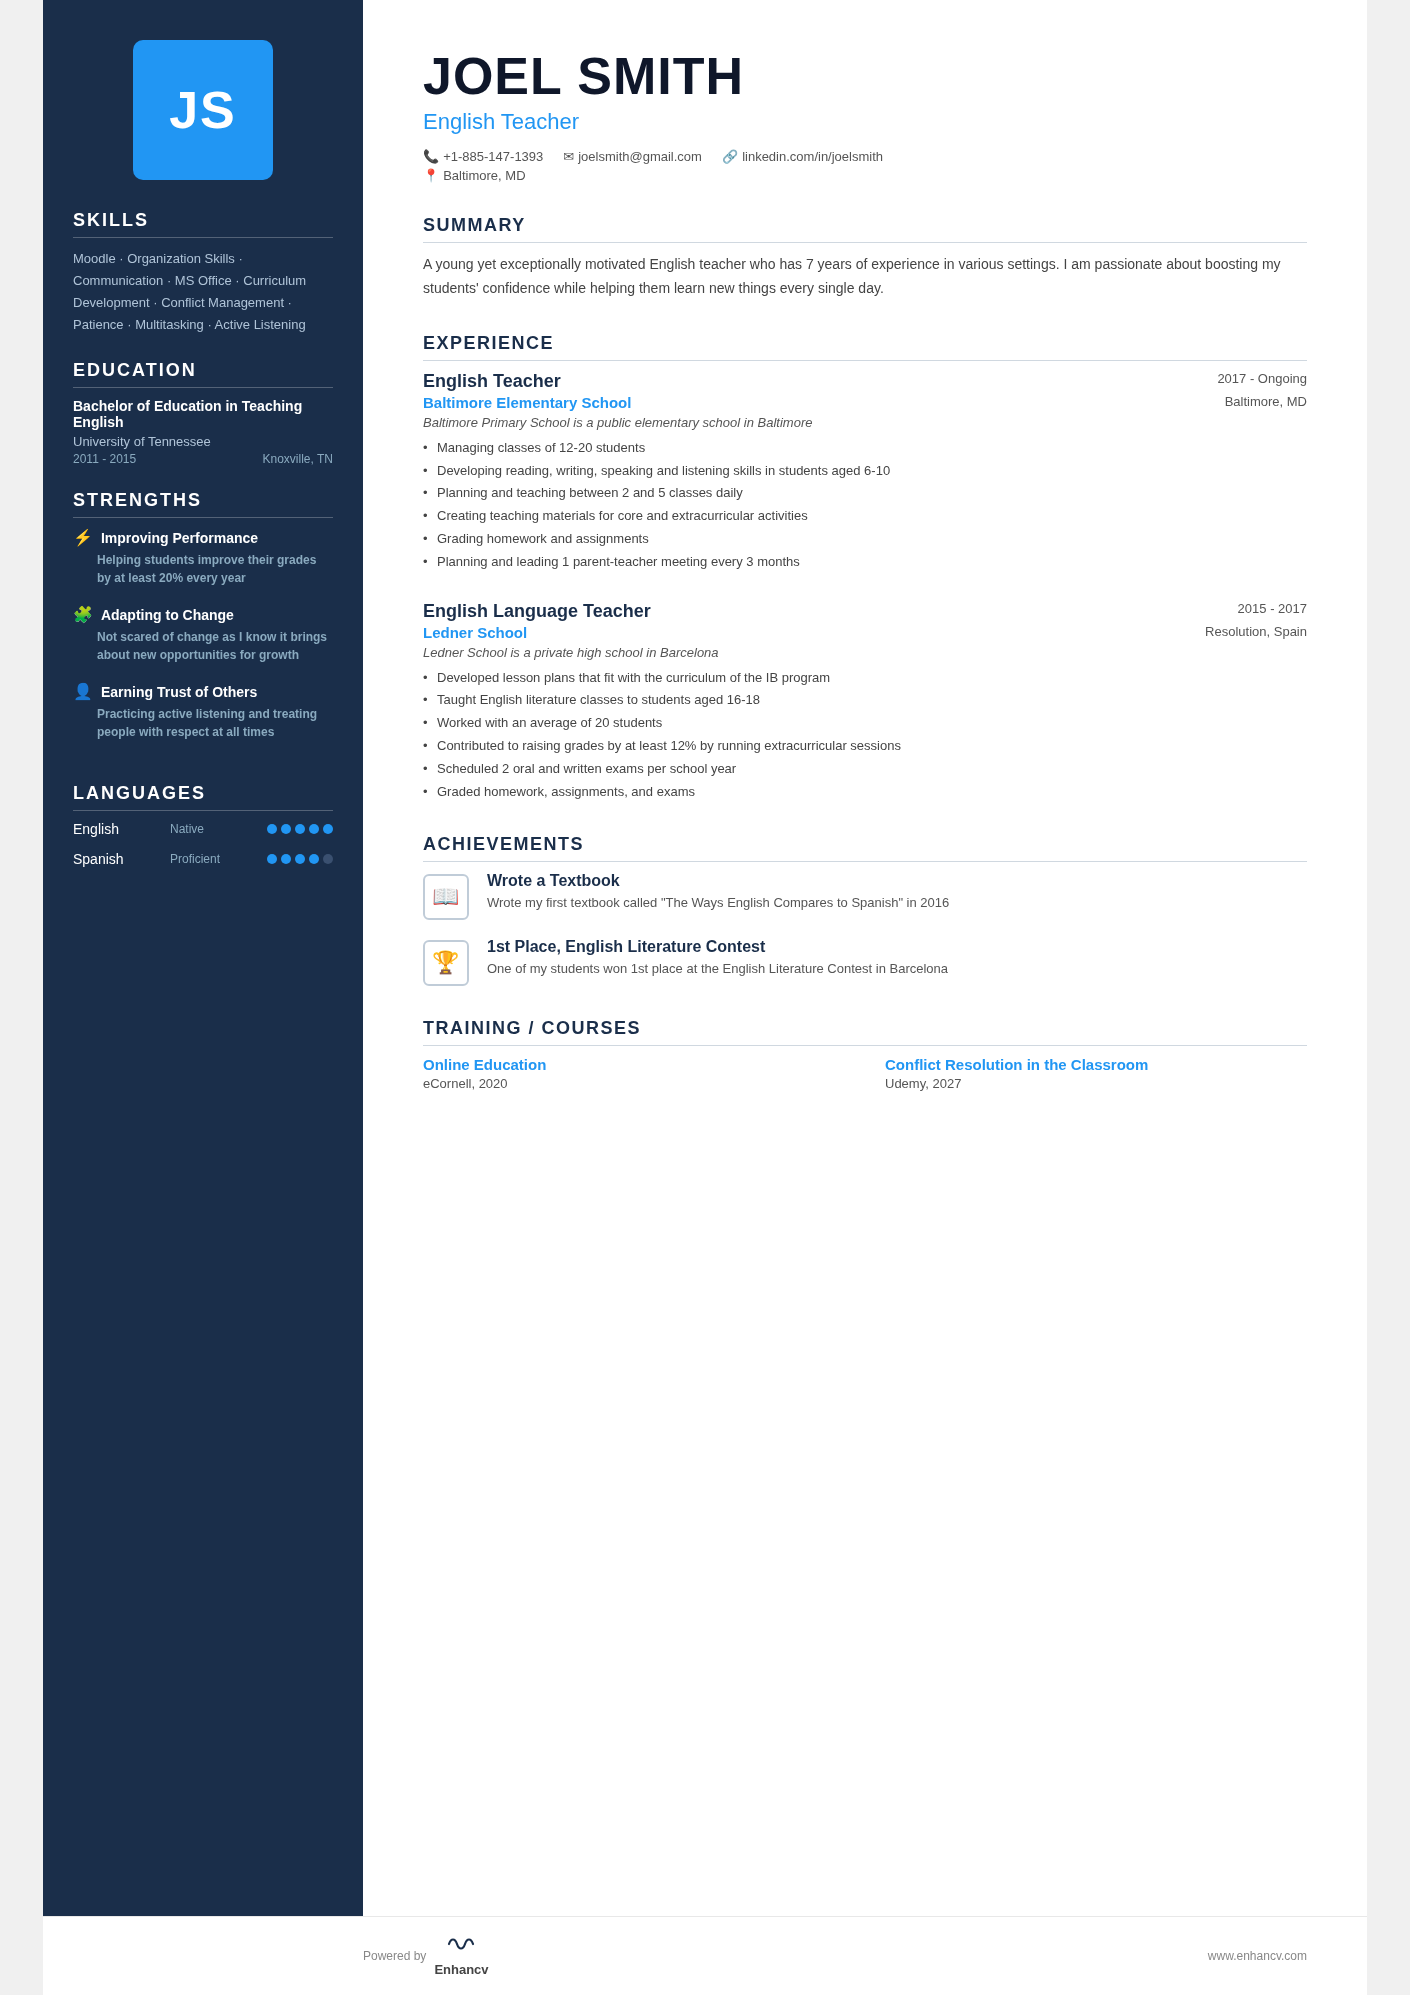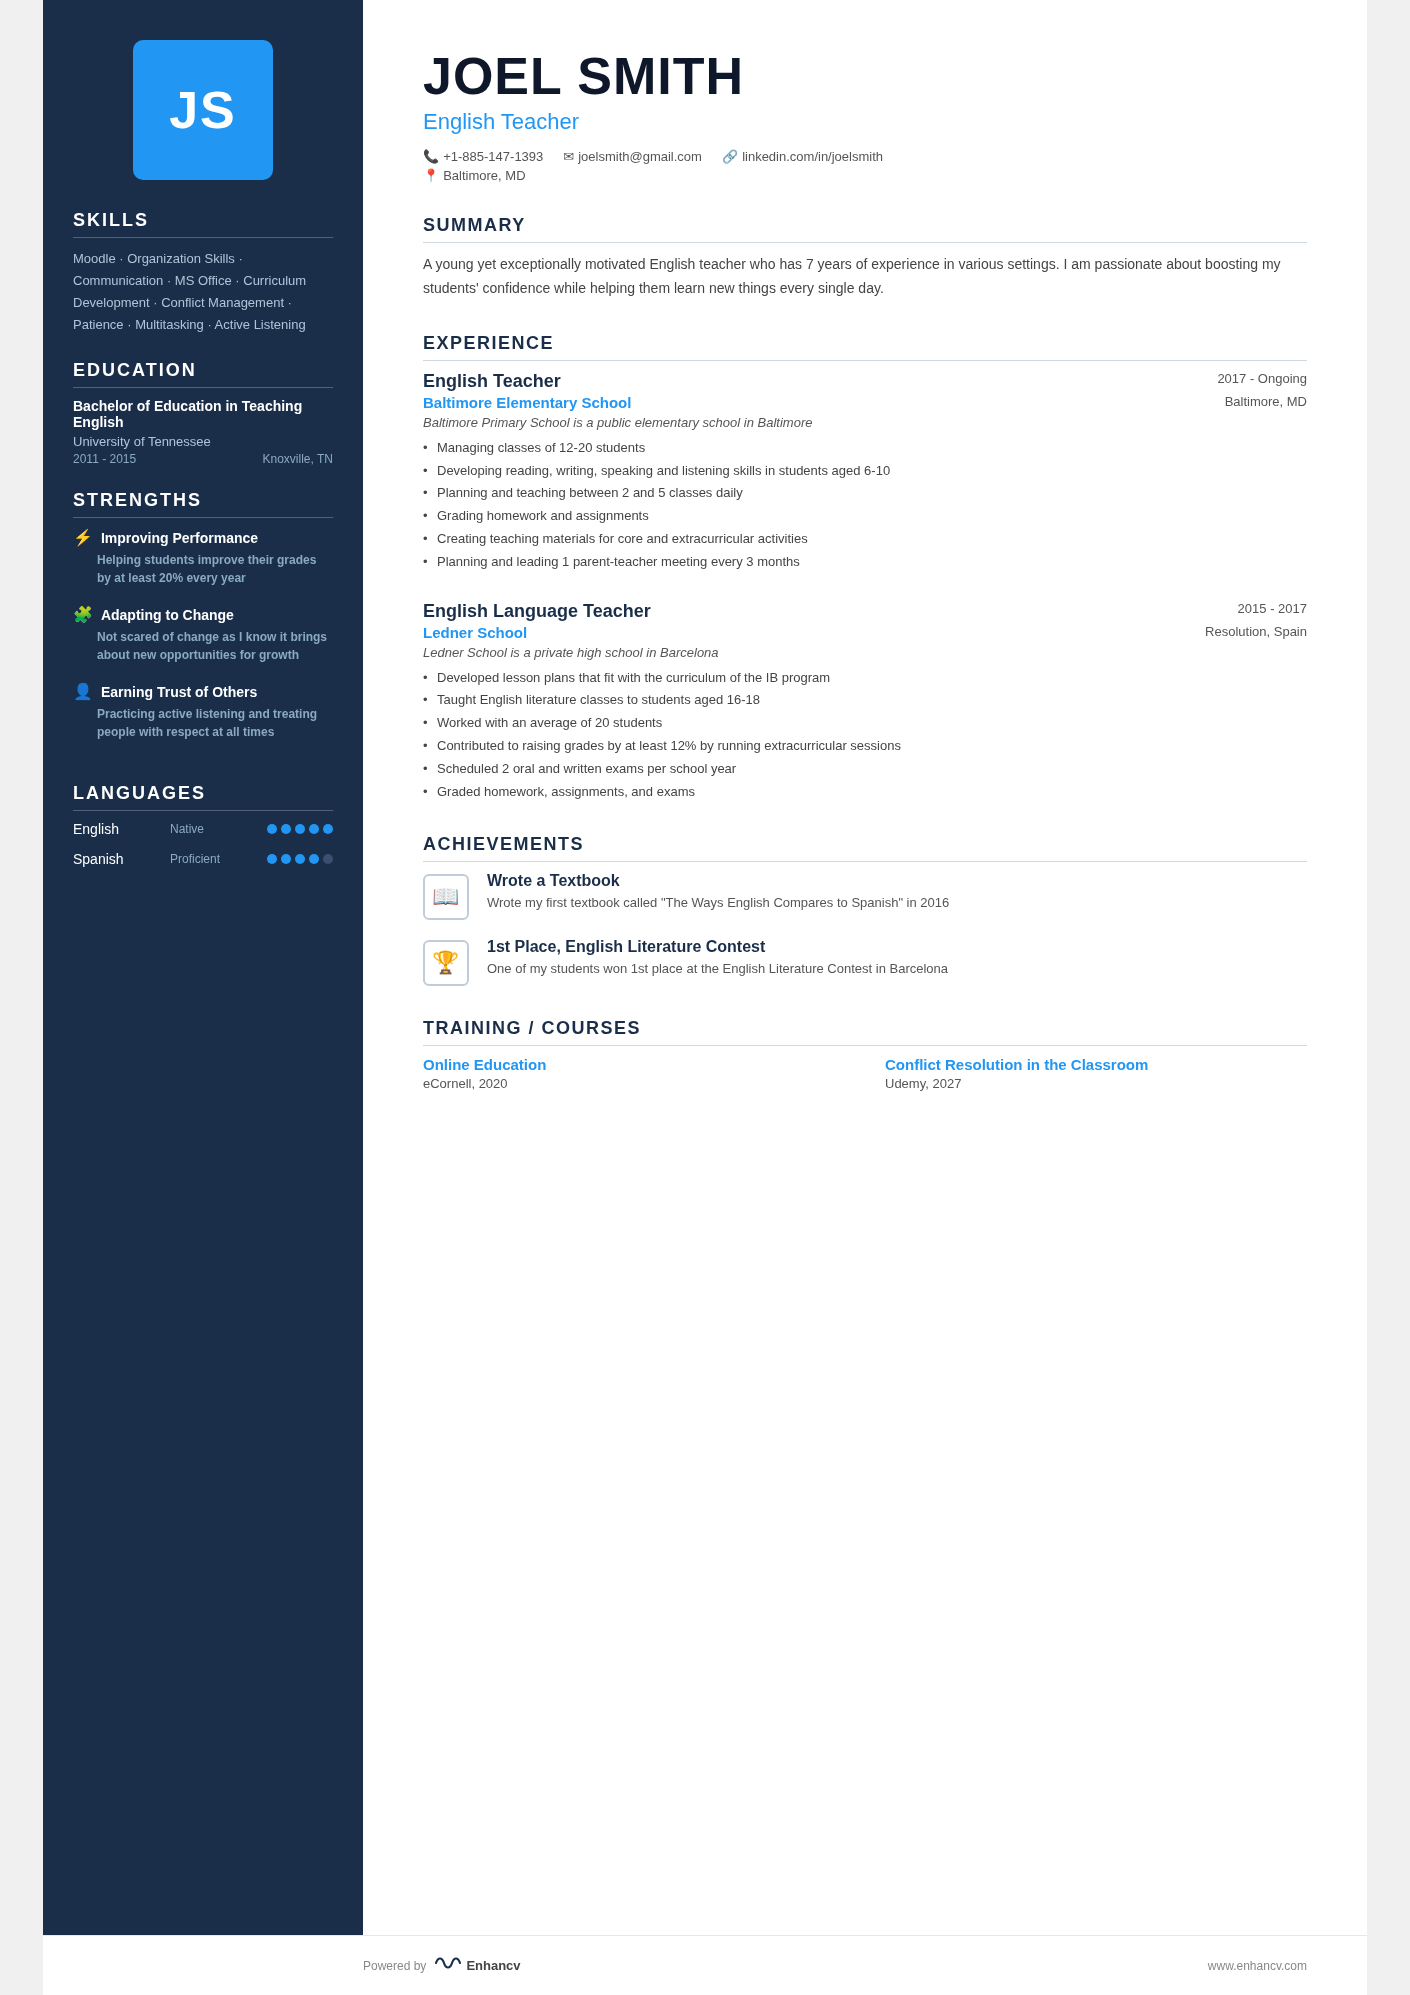--- a/index.html
+++ b/index.html
@@ -321,20 +321,21 @@
       align-items: center;
       gap: 8px;
     }
     .enhancv-logo {
       display: flex;
       align-items: center;
       gap: 4px;
       font-weight: bold;
       color: #444;
       font-size: 13px;
+      flex-direction: column;
     }
     .enhancv-icon {
       font-size: 18px;
     }
   </style>
 </head>
 <body>
 
 <div class="resume-wrapper">
   <div class="resume-main">
@@ -455,22 +456,22 @@
         </div>
         <div class="exp-school-row">
           <span class="exp-company">Baltimore Elementary School</span>
           <span class="exp-location">Baltimore, MD</span>
         </div>
         <div class="exp-desc">Baltimore Primary School is a public elementary school in Baltimore</div>
         <ul class="exp-bullets">
           <li>Managing classes of 12-20 students</li>
           <li>Developing reading, writing, speaking and listening skills in students aged 6-10</li>
           <li>Planning and teaching between 2 and 5 classes daily</li>
+          <li>Creating teaching materials for core and extracurricular activities</li>
           <li>Grading homework and assignments</li>
-          <li>Creating teaching materials for core and extracurricular activities</li>
           <li>Planning and leading 1 parent-teacher meeting every 3 months</li>
         </ul>
       </div>
 
       <div class="exp-block">
         <div class="exp-header">
           <span class="exp-job-title">English Language Teacher</span>
           <span class="exp-dates">2015 - 2017</span>
         </div>
         <div class="exp-school-row">

